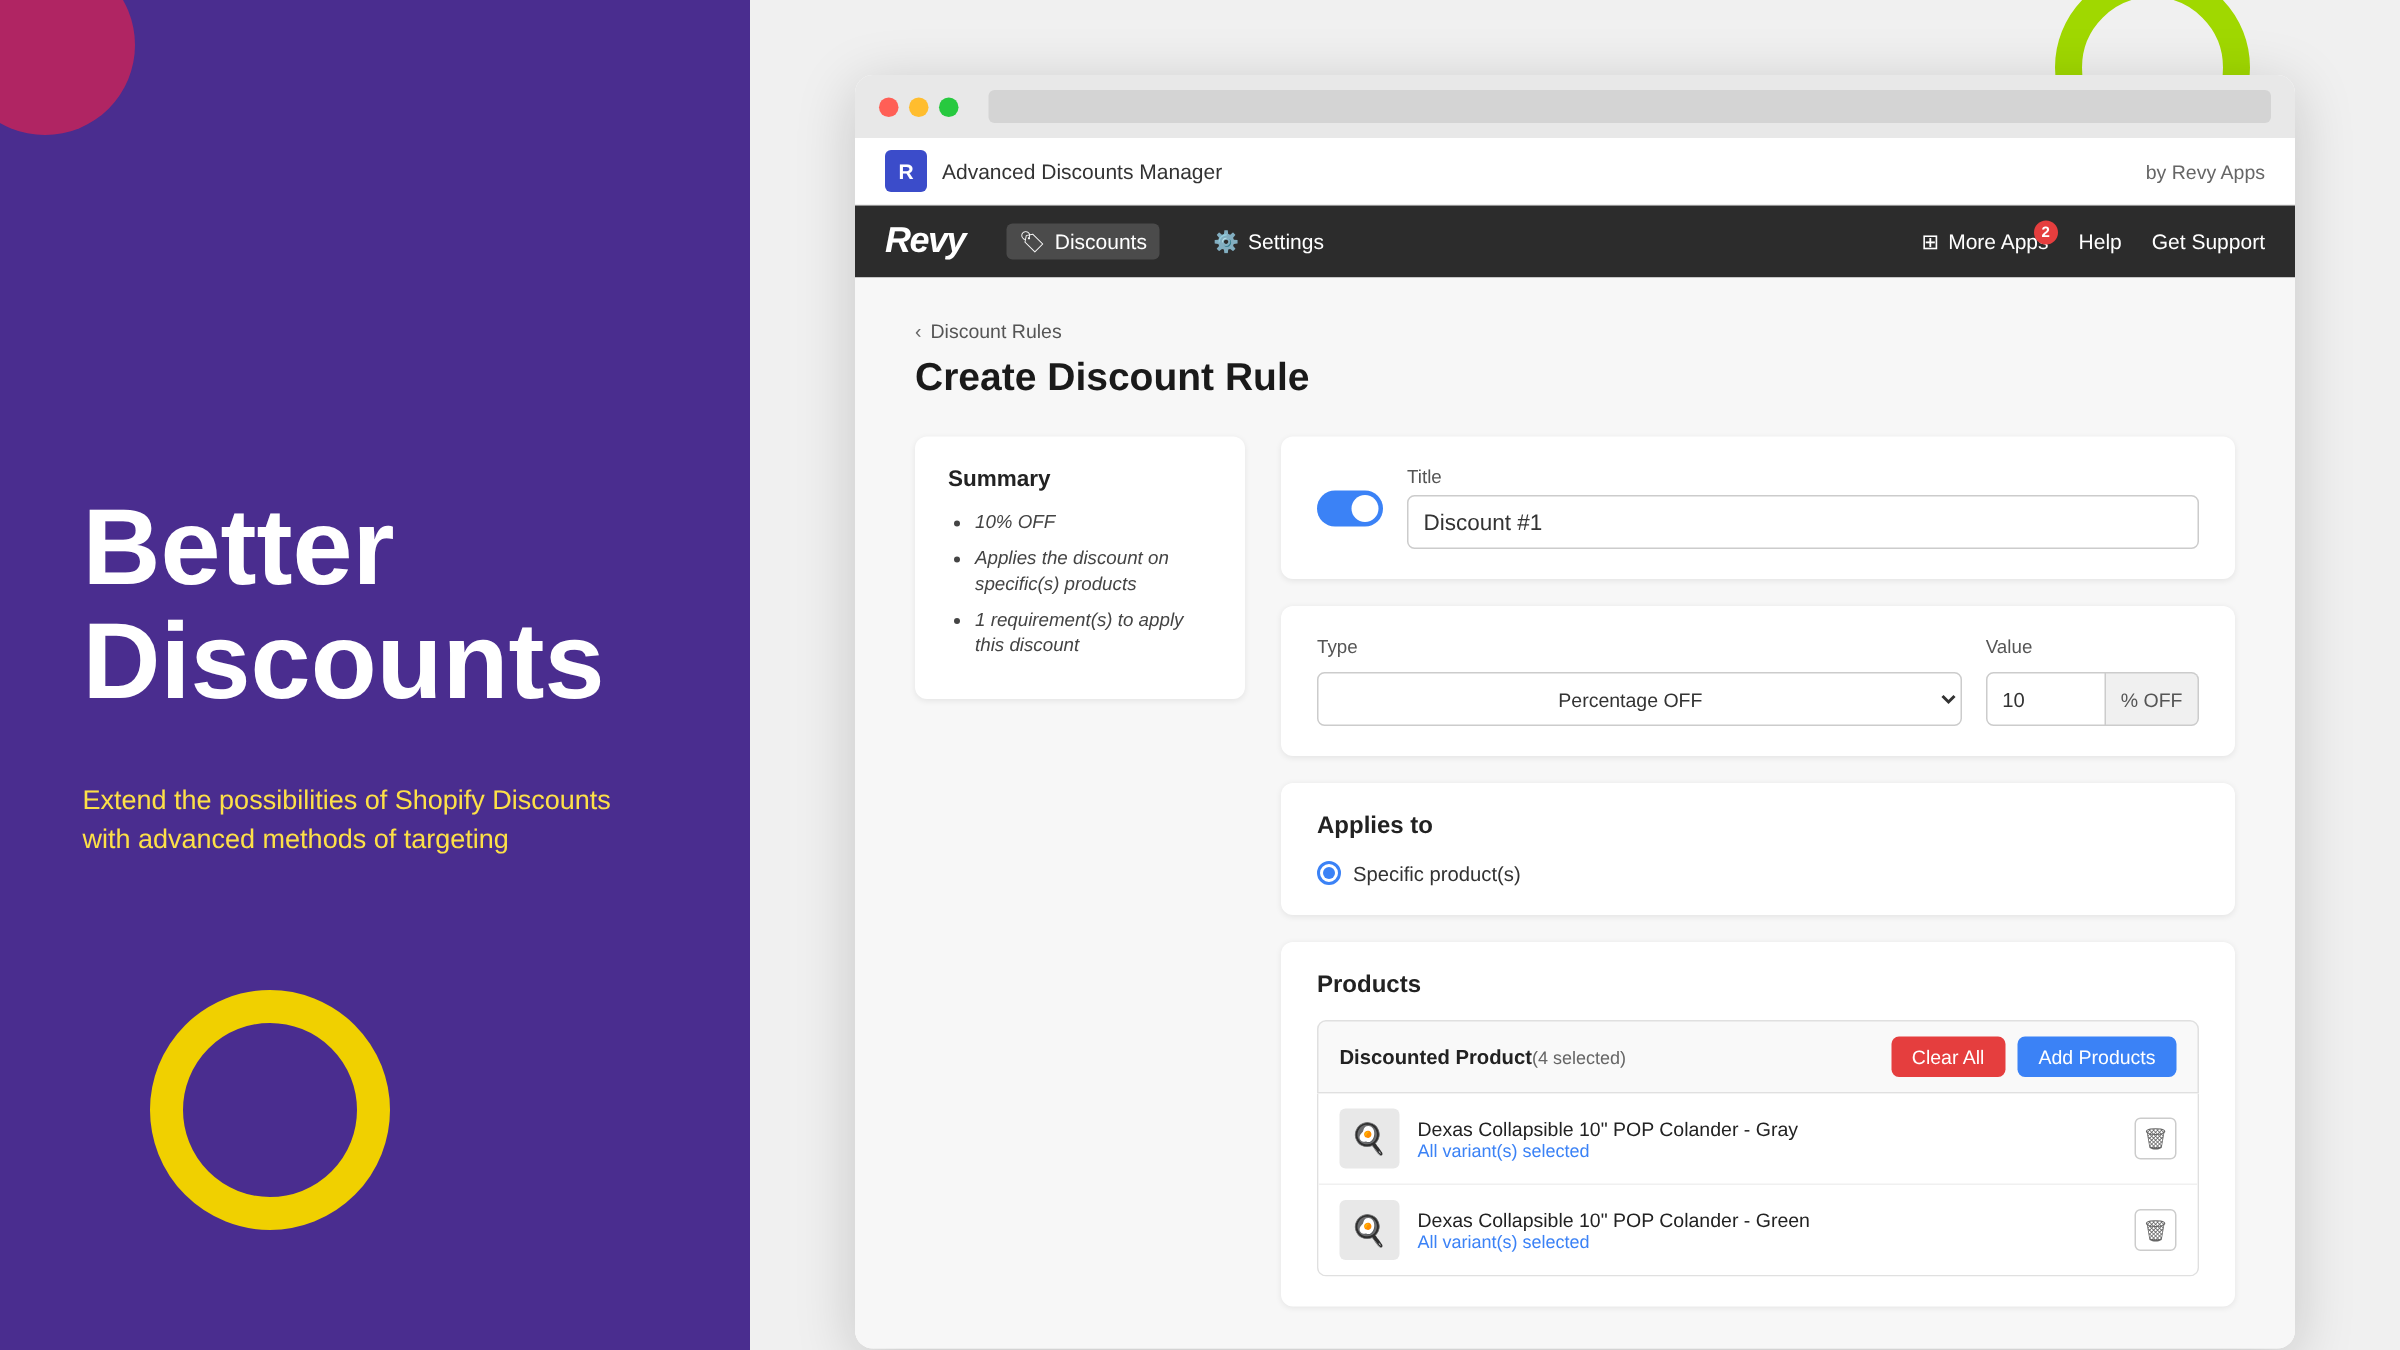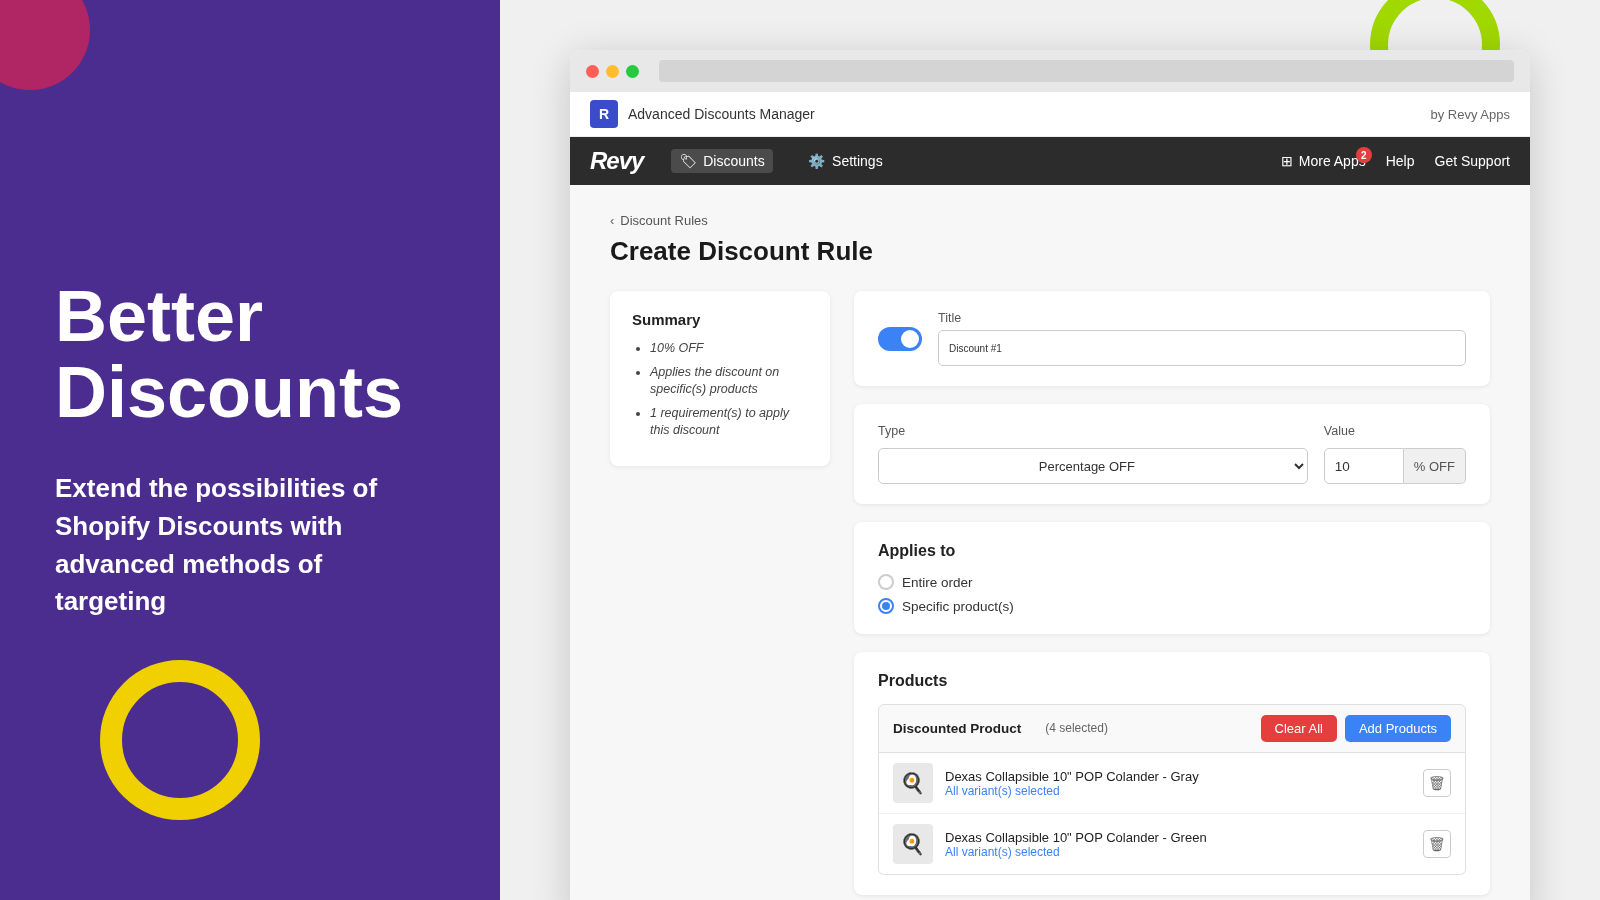--- a/index.html
+++ b/index.html
@@ -41,23 +41,23 @@
     .left-panel .hero-title {
       color: #fff;
       font-size: 72px;
       font-weight: 800;
       line-height: 1.05;
       margin-bottom: 40px;
       position: relative;
       z-index: 2;
     }
     .left-panel .hero-subtitle {
-      color: #ffffff;
-      font-size: 26px;
-      font-weight: 700;
+      color: #fde047;
+      font-size: 18px;
+      font-weight: 400;
       line-height: 1.45;
       position: relative;
       z-index: 2;
       max-width: 380px;
     }
 
     
     .right-panel {
       flex: 1;
       background: #f0f0f0;
@@ -278,21 +278,21 @@
       border-radius: 50%;
     }
     .title-field-wrap { flex: 1; }
     .field-label { font-size: 12.5px; color: #555; margin-bottom: 5px; }
     .text-input {
       width: 100%;
       height: 36px;
       border: 1px solid #ccc;
       border-radius: 5px;
       padding: 0 10px;
-      font-size: 10px;
+      font-size: 15px;
       color: #333;
     }
 
     
     .section-title { font-size: 16px; font-weight: 600; color: #222; margin-bottom: 14px; }
     .row-fields { display: flex; gap: 16px; align-items: flex-end; }
     .field-group { display: flex; flex-direction: column; gap: 5px; }
     .field-group.grow { flex: 1; }
     .select-input {
       height: 36px;
@@ -356,22 +356,22 @@
       align-items: center;
       justify-content: space-between;
       background: #f9f9f9;
       border: 1px solid #e0e0e0;
       border-radius: 6px 6px 0 0;
       padding: 10px 14px;
       margin-bottom: 0;
     }
     .discounted-label {
       display: flex;
-      align-items: flex-start;
-      gap: 24px;
+      align-items: flex-end;
+      gap: 0;
       font-size: 13.5px;
       font-weight: 600;
       color: #222;
     }
     .selected-count {
       font-size: 12px;
       color: #666;
       font-weight: 400;
     }
     .products-actions { display: flex; gap: 8px; }
@@ -542,24 +542,20 @@
                   <div class="value-suffix">% OFF</div>
                 </div>
               </div>
             </div>
           </div>
 
           <div class="form-card">
             <div class="section-title">Applies to</div>
             <div class="radio-group">
               <div class="radio-item">
-                <div class="radio-circle"></div>
-                <span>Entire order</span>
-              </div>
-              <div class="radio-item">
                 <div class="radio-circle selected"></div>
                 <span>Specific product(s)</span>
               </div>
             </div>
           </div>
 
           <div class="form-card">
             <div class="section-title">Products</div>
             <div class="products-header-bar">
               <div class="discounted-label">

